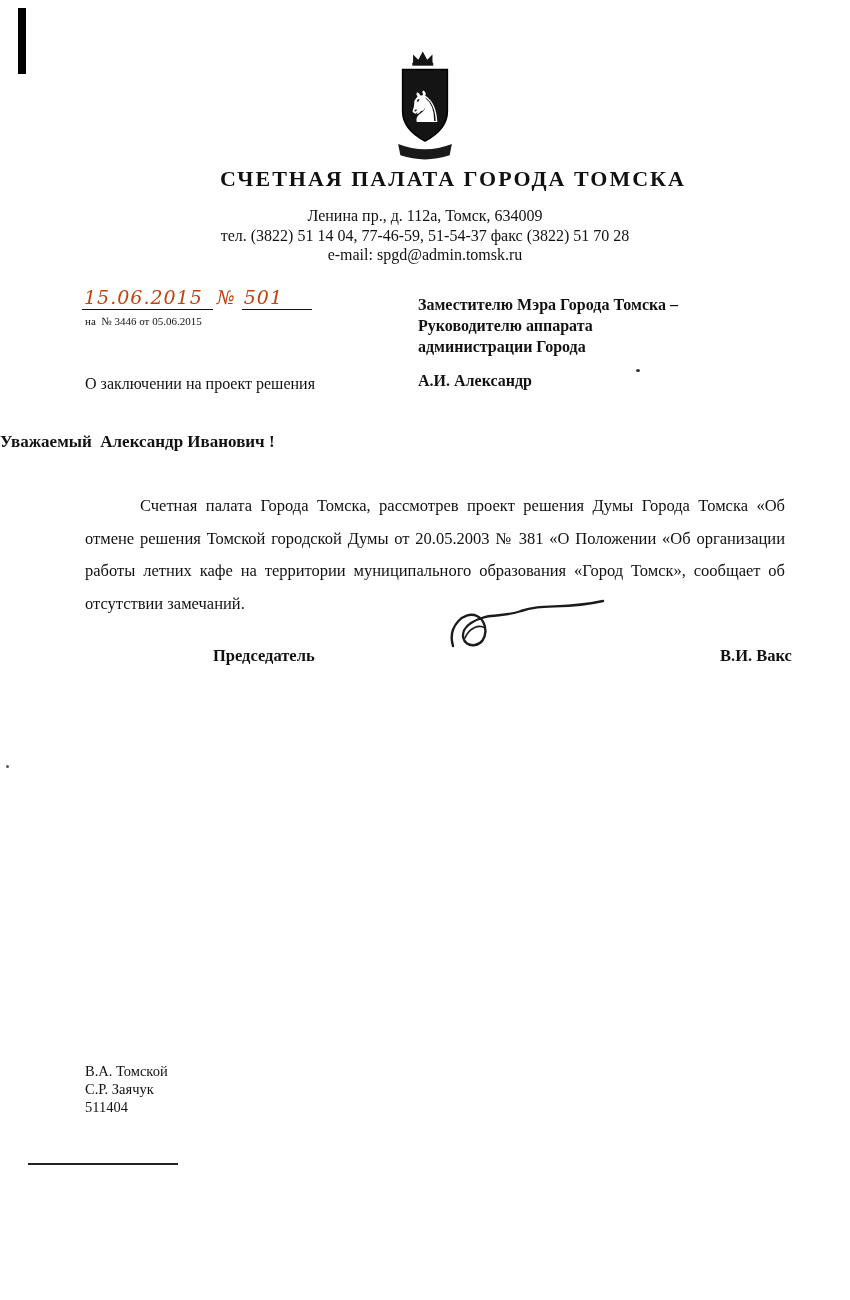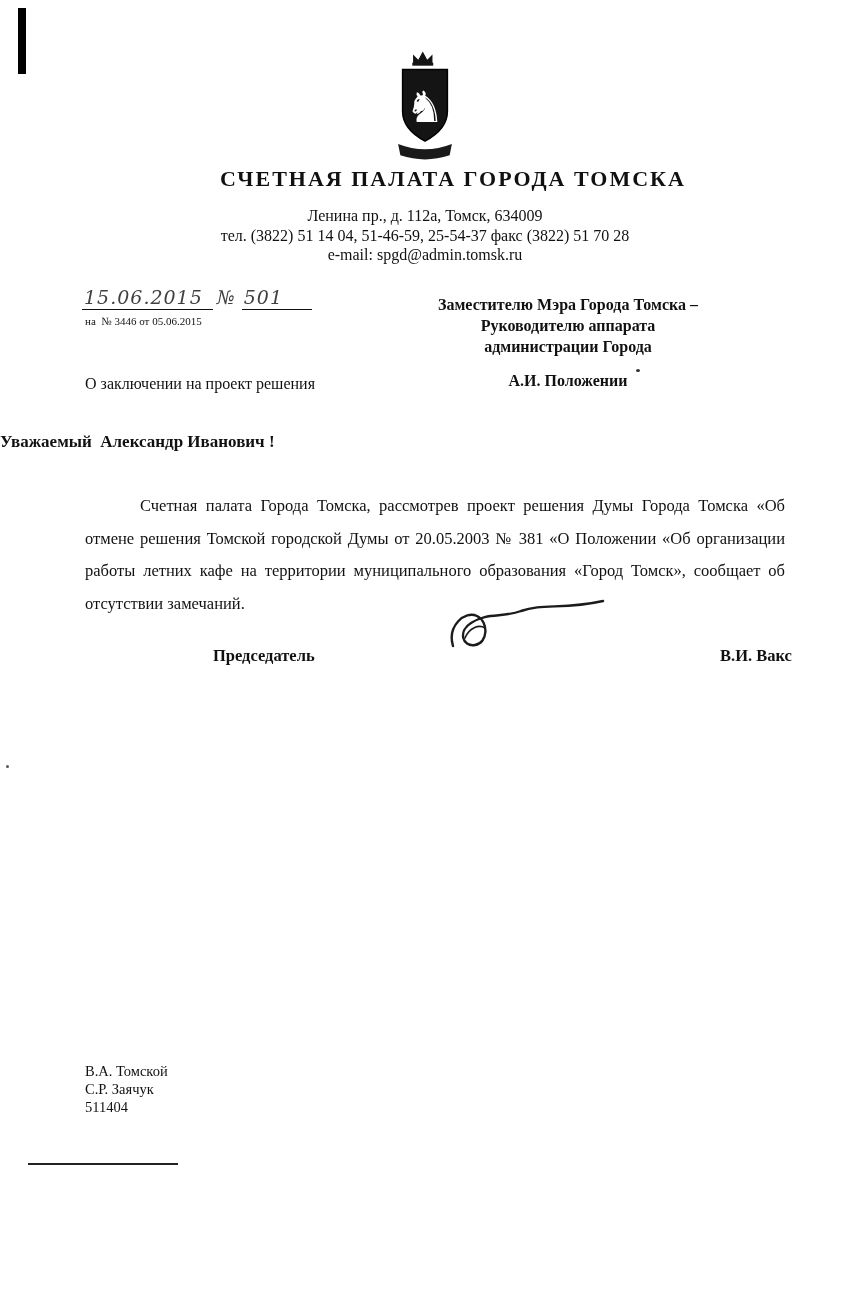--- a/index.html
+++ b/index.html
@@ -28,33 +28,33 @@
   }
   .header-lines {
     position:absolute; top:206px; left:0; width:100%;
     text-align:center; font-size:16px; line-height:19.5px;
   }
 
   
   .ref-handwritten {
     position:absolute; top:286px; left:82px;
     font-family:"DejaVu Serif", serif; font-style:italic;
-    font-size:19px; letter-spacing:1px; color:#404040;
+    font-size:19px; letter-spacing:1px; color:#c2410c;
     white-space:pre;
   }
   .blank { display:inline-block; border-bottom:1.6px solid #111; padding:0 10px 1px 2px; }
   .blank.num { min-width:58px; }
   .nosign { margin:0 6px 0 4px; }
   .ref-incoming { position:absolute; top:315px; left:85px; font-size:11px; white-space:pre-wrap; }
   .ref-subject  { position:absolute; top:347px; left:85px; font-size:16px;margin-top:28px; }
 
   
   .addressee {
     position:absolute; top:294px; left:418px; width:300px;
-    font-weight:bold; font-size:16px; line-height:21px;text-align:center;
+    font-weight:bold; font-size:16px; line-height:21px;
   }
   .addressee .name { margin-top:13px; }
 
   
   .salutation {
     position:absolute; top:432px; left:0; width:100%;
     font-weight:bold; font-size:17px; white-space:pre-wrap;
   }
 
   
@@ -91,33 +91,33 @@
       <rect x="33" y="17" width="28" height="4" fill="#141414"></rect>
       <path d="M20,26 H80 V82 Q80,106 50,122 Q20,106 20,82 Z" fill="#141414" stroke="#000" stroke-width="2"></path>
       <text x="50" y="97" font-size="58" text-anchor="middle" fill="#ffffff" font-family="DejaVu Sans, sans-serif">♞</text>
       <path d="M14,126 Q50,140 86,126 L83,141 Q50,152 17,141 Z" fill="#1a1a1a"></path>
     </svg>
   </div>
 
   <div class="org-name">СЧЕТНАЯ ПАЛАТА ГОРОДА ТОМСКА</div>
   <div class="header-lines">
     <div>Ленина пр., д. 112а, Томск, 634009</div>
-    <div>тел. (3822) 51 14 04, 51-46-59, 25-54-37 факс (3822) 51 70 28</div>
+    <div>тел. (3822) 51 14 04, 77-46-59, 51-54-37 факс (3822) 51 70 28</div>
     <div>e-mail: spgd@admin.tomsk.ru</div>
   </div>
 
   <div class="ref-handwritten"><span class="blank">15.06.2015</span><span class="nosign">№</span><span class="blank num">501</span></div>
   <div class="ref-incoming">на  № 3446 от 05.06.2015</div>
   <div class="ref-subject">О заключении на проект решения</div>
 
   <div class="addressee">
     <div>Заместителю Мэра Города Томска –</div>
     <div>Руководителю аппарата</div>
     <div>администрации Города</div>
-    <div class="name">А.И. Положении</div>
+    <div class="name">А.И. Александр</div>
   </div>
 
   <div class="salutation">Уважаемый  Александр Иванович !</div>
 
   <div class="body-text">Счетная палата Города Томска, рассмотрев проект решения Думы Города Томска «Об отмене решения Томской городской Думы от 20.05.2003 № 381 «О Положении «Об организации работы летних кафе на территории муниципального образования «Город Томск», сообщает об отсутствии замечаний.</div>
 
   <div class="sig-title">Председатель</div>
   <div class="sig-scribble">
     <svg viewBox="0 0 165 58" width="165" height="58">
       <path d="M8,48 C2,28 20,12 32,18 C44,24 43,45 30,47 C17,49 13,33 26,25 C42,14 58,20 76,13 C98,5 118,12 158,3" fill="none" stroke="#1b1b1b" stroke-width="2.4" stroke-linecap="round"></path>

